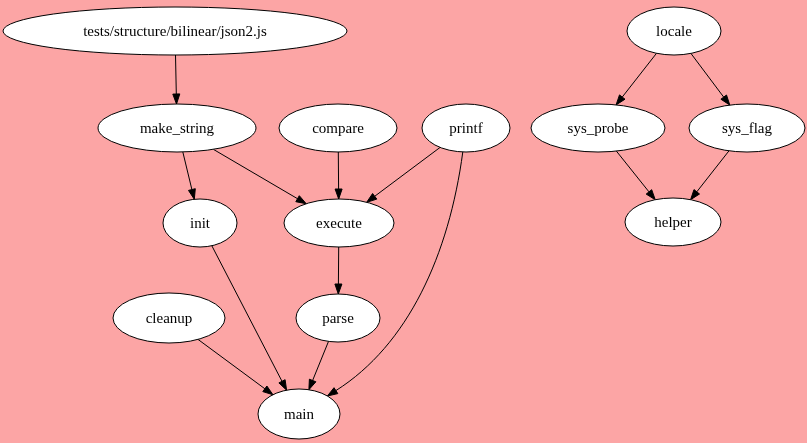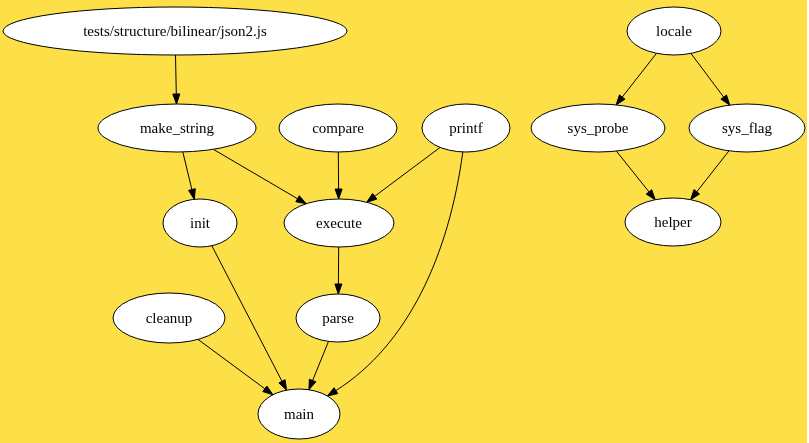--- a/index.html
+++ b/index.html
@@ -4,21 +4,21 @@
 <style>
   html, body {
     margin: 0;
     padding: 0;
     background: #ffffff;
   }
   .canvas {
     position: relative;
     width: 807px;
     height: 443px;
-    background: #fde047;
+    background: #fca5a5;
     overflow: hidden;
     font-family: "Liberation Serif", "DejaVu Serif", serif;
   }
   svg {
     display: block;
     width: 809px;
     height: 443px;
   }
   .graph-node ellipse {
     fill: #ffffff;

